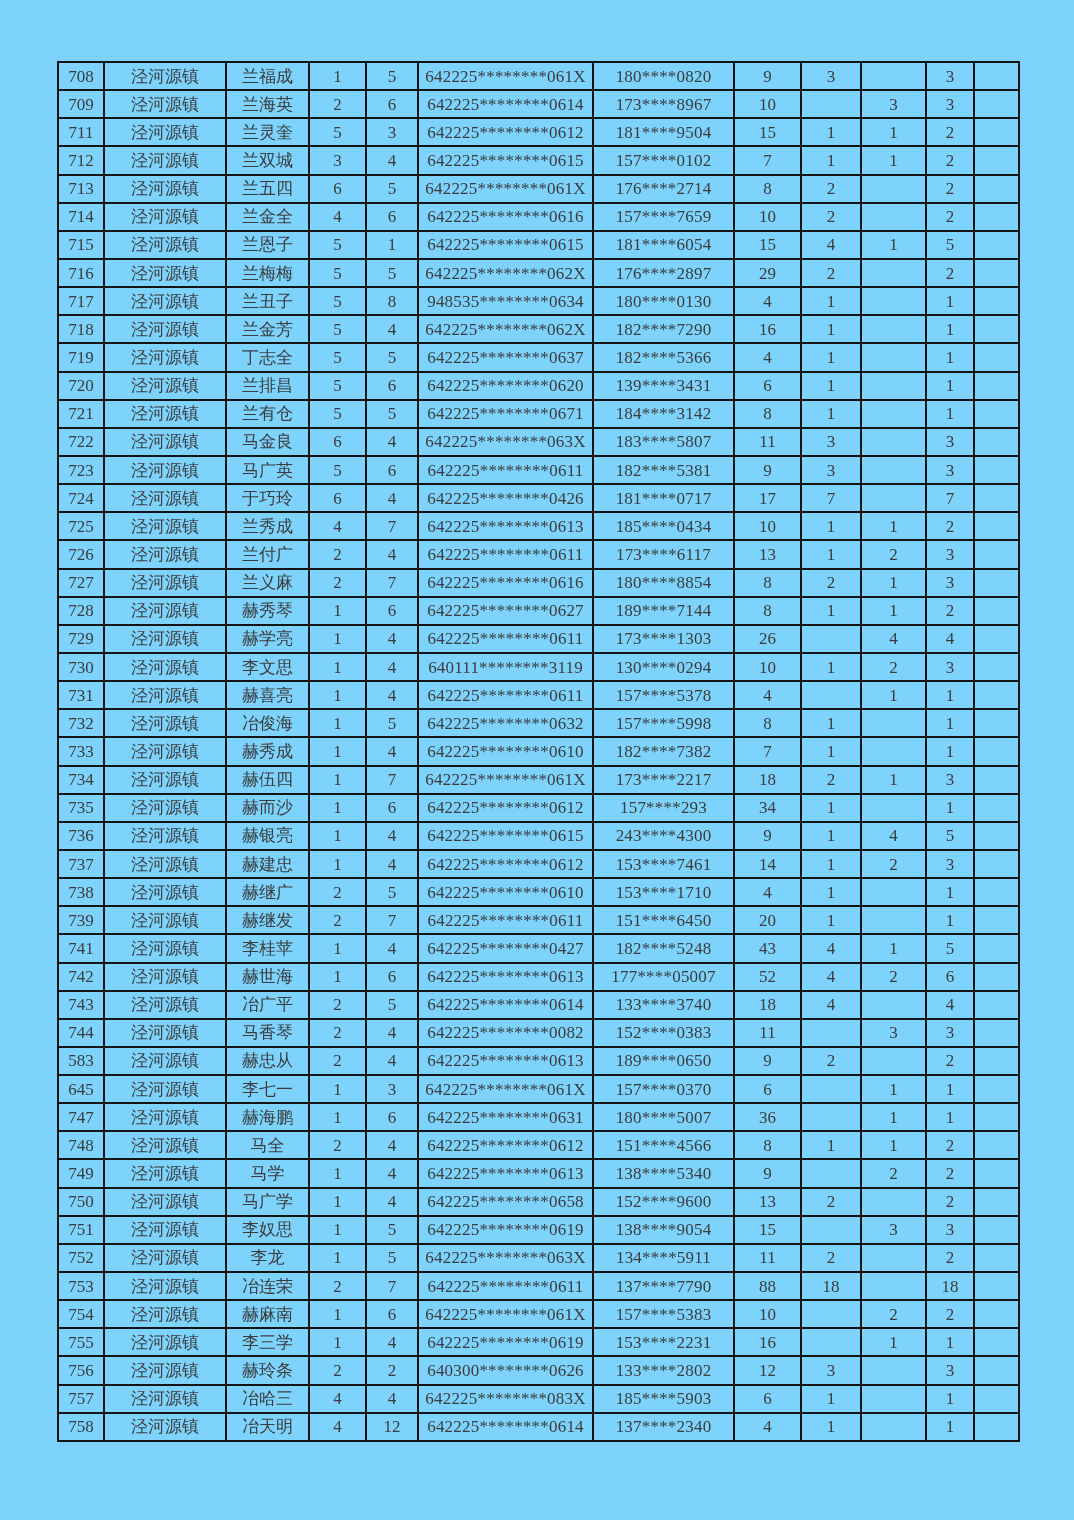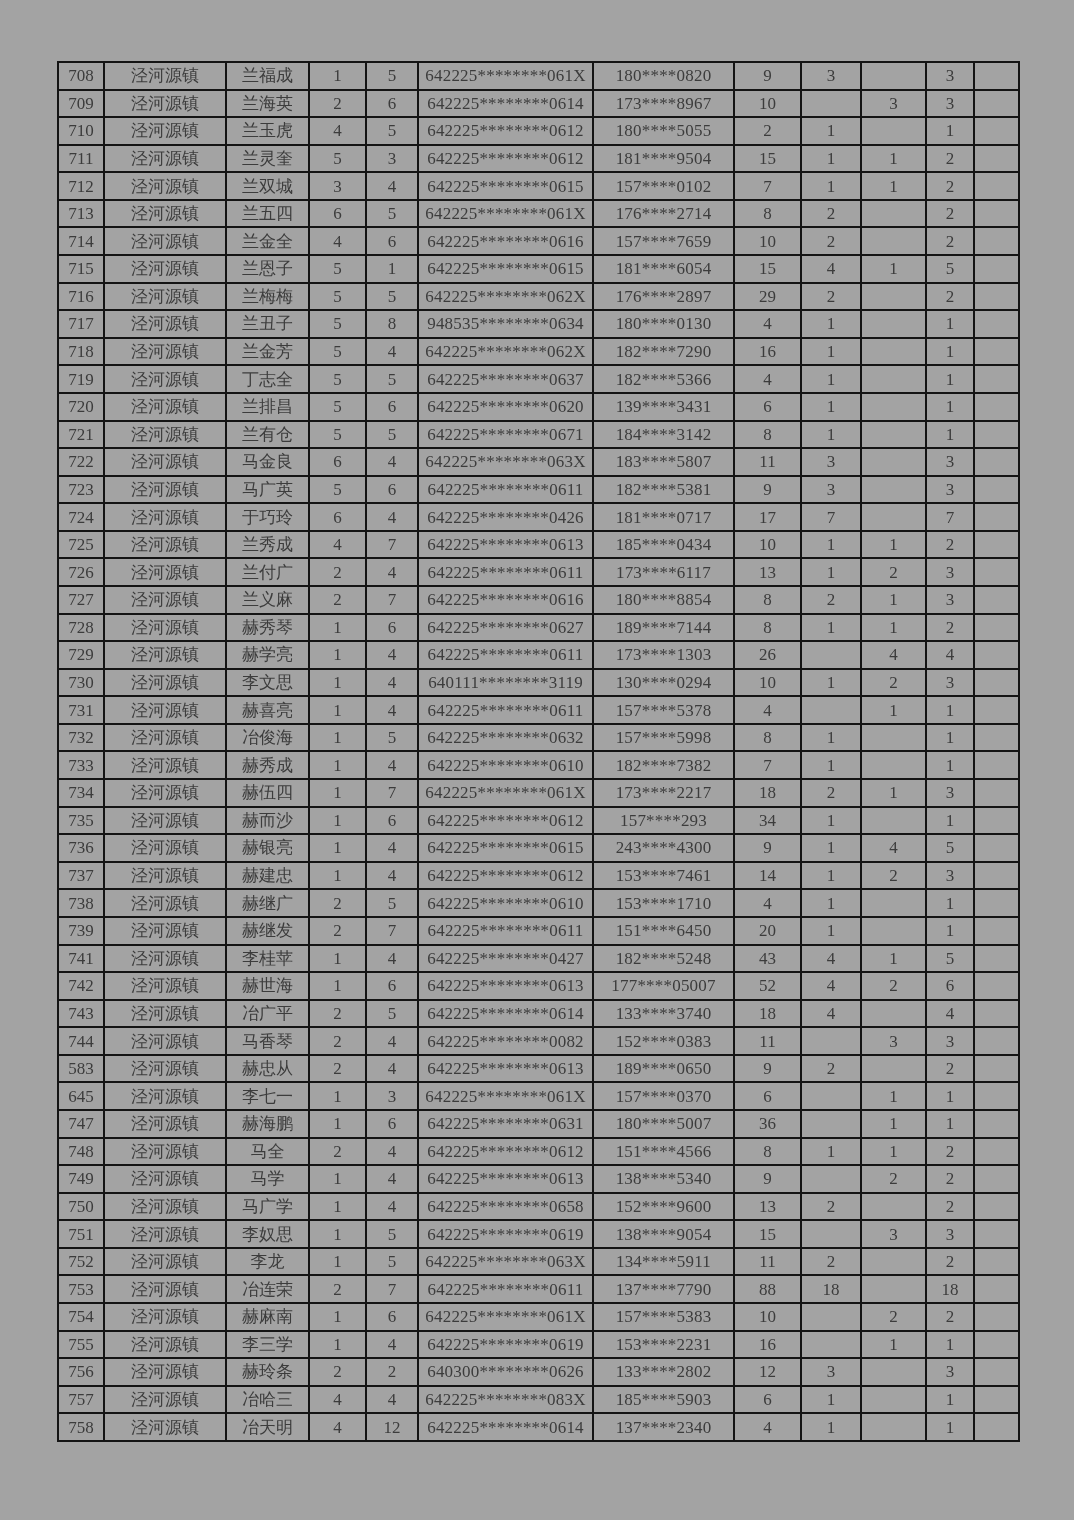--- a/index.html
+++ b/index.html
@@ -4,21 +4,21 @@
 <style>
   html, body {
     margin: 0;
     padding: 0;
     background: #ffffff;
   }
   .page {
     position: relative;
     width: 1074px;
     height: 1520px;
-    background: #a3a3a3;
+    background: #7dd3fc;
     overflow: hidden;
     font-family: "Liberation Serif", "DejaVu Serif", serif;
   }
   table.roster {
     position: absolute;
     left: 57px;
     top: 61px;
     width: 961px;
     height: 1381px;
     border-collapse: collapse;
@@ -93,34 +93,20 @@
           <td class="cell-num_b">6</td>
           <td class="cell-id_number_masked">642225********0614</td>
           <td class="cell-phone_masked">173****8967</td>
           <td class="cell-count_1">10</td>
           <td class="cell-count_2"></td>
           <td class="cell-count_3">3</td>
           <td class="cell-count_total">3</td>
           <td class="cell-blank"></td>
         </tr>
         <tr>
-          <td class="cell-seq">710</td>
-          <td class="cell-township">泾河源镇</td>
-          <td class="cell-person_name">兰玉虎</td>
-          <td class="cell-num_a">4</td>
-          <td class="cell-num_b">5</td>
-          <td class="cell-id_number_masked">642225********0612</td>
-          <td class="cell-phone_masked">180****5055</td>
-          <td class="cell-count_1">2</td>
-          <td class="cell-count_2">1</td>
-          <td class="cell-count_3"></td>
-          <td class="cell-count_total">1</td>
-          <td class="cell-blank"></td>
-        </tr>
-        <tr>
           <td class="cell-seq">711</td>
           <td class="cell-township">泾河源镇</td>
           <td class="cell-person_name">兰灵奎</td>
           <td class="cell-num_a">5</td>
           <td class="cell-num_b">3</td>
           <td class="cell-id_number_masked">642225********0612</td>
           <td class="cell-phone_masked">181****9504</td>
           <td class="cell-count_1">15</td>
           <td class="cell-count_2">1</td>
           <td class="cell-count_3">1</td>

